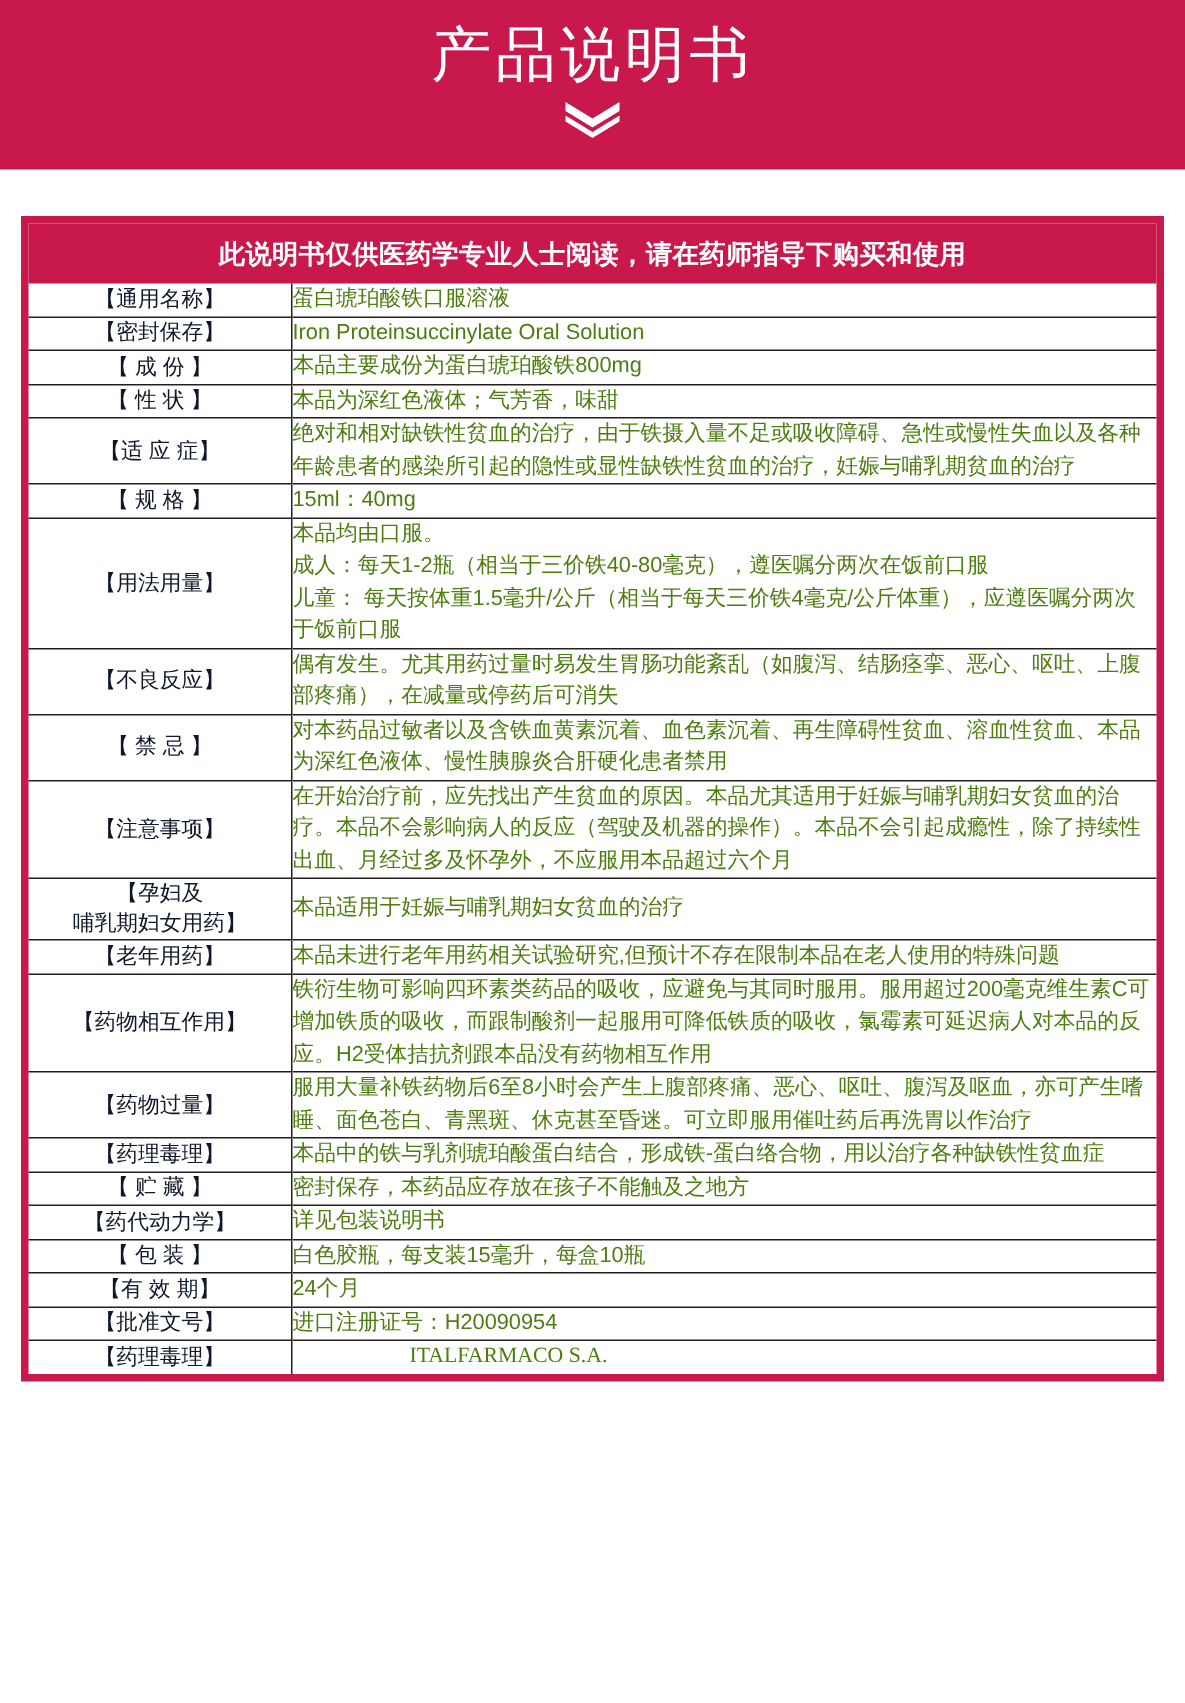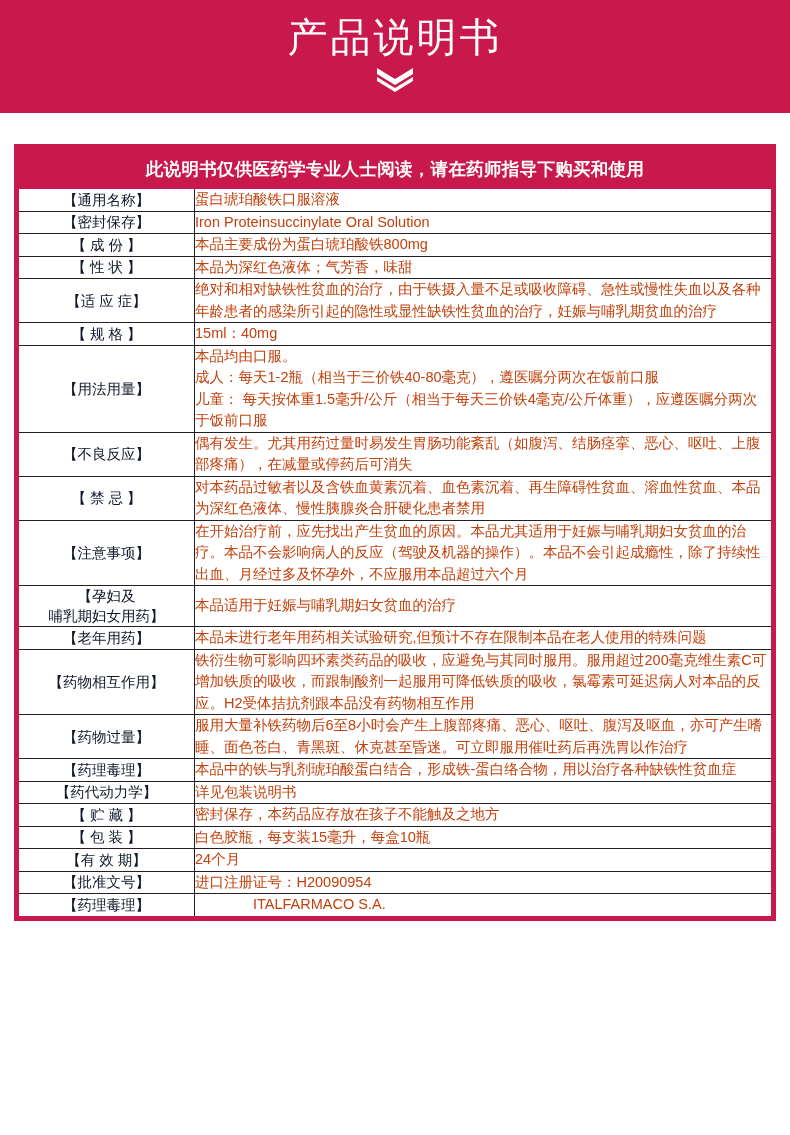--- a/index.html
+++ b/index.html
@@ -69,28 +69,28 @@
     text-align:center;
     font-size:14.5px;
     color:#0f172a;
     line-height:20px;
     padding:6px 2px;
     border-right:1.4px solid #231f20;
     white-space:pre-line;
   }
   td.val{
     font-size:14.5px;
-    color:#c2410c;
+    color:#4d7c0f;
     line-height:21.5px;
     padding:7px 14px 7px 14px;
     text-align:left;
     white-space:pre-line;
     word-break:break-all;
   }
-  td.val.indent{ padding-left:58px; }
+  td.val.indent{ padding-left:78px;font-family:Liberation Serif, serif; }
 </style>
 </head>
 <body>
 
 <div class="page">
 
   <div class="banner">
     <div class="banner-title">产品说明书</div>
     <span class="chevron">
       <svg width="44" height="26" viewBox="0 0 44 26" aria-hidden="true">
@@ -161,26 +161,26 @@
           </tr>
           <tr>
             <td class="lbl">【药物过量】</td>
             <td class="val">服用大量补铁药物后6至8小时会产生上腹部疼痛、恶心、呕吐、腹泻及呕血，亦可产生嗜睡、面色苍白、青黑斑、休克甚至昏迷。可立即服用催吐药后再洗胃以作治疗</td>
           </tr>
           <tr>
             <td class="lbl">【药理毒理】</td>
             <td class="val">本品中的铁与乳剂琥珀酸蛋白结合，形成铁-蛋白络合物，用以治疗各种缺铁性贫血症</td>
           </tr>
           <tr>
+            <td class="lbl">【 贮  藏 】</td>
+            <td class="val">密封保存，本药品应存放在孩子不能触及之地方</td>
+          </tr>
+          <tr>
             <td class="lbl">【药代动力学】</td>
             <td class="val">详见包装说明书</td>
-          </tr>
-          <tr>
-            <td class="lbl">【 贮  藏 】</td>
-            <td class="val">密封保存，本药品应存放在孩子不能触及之地方</td>
           </tr>
           <tr>
             <td class="lbl">【 包  装 】</td>
             <td class="val">白色胶瓶，每支装15毫升，每盒10瓶</td>
           </tr>
           <tr>
             <td class="lbl">【有 效 期】</td>
             <td class="val">24个月</td>
           </tr>
           <tr>

